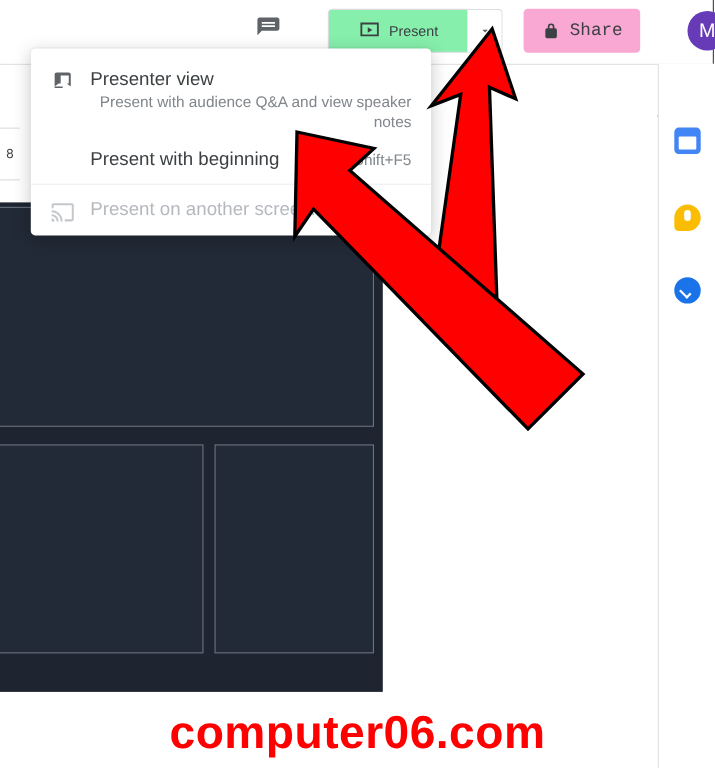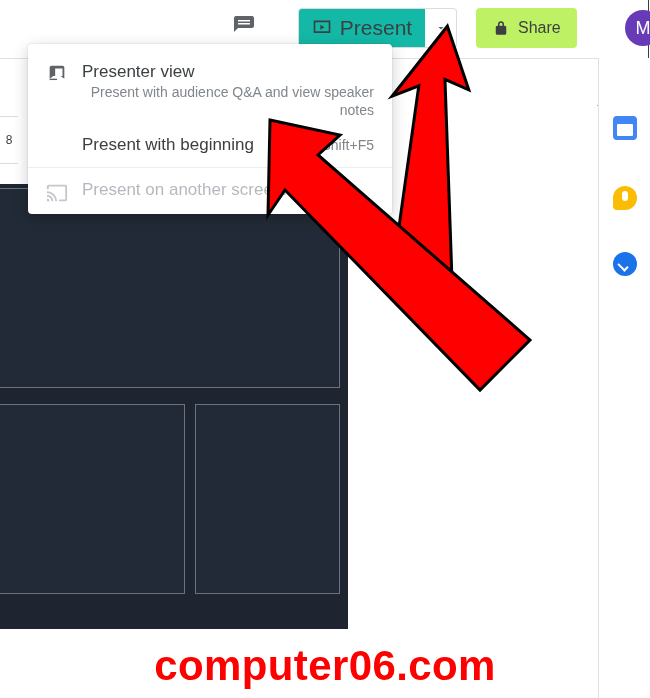--- a/index.html
+++ b/index.html
@@ -27,57 +27,58 @@
     left: 232px; top: 14px;
     width: 24px; height: 24px;
     color: #5f6368;
   }
   .present-btn {
     position: absolute;
     left: 298px; top: 8px;
     width: 128px; height: 40px;
     border: 1px solid #dadce0;
     border-radius: 4px 0 0 4px;
-    background: #14b8a6;
+    background: #86efac;
     display: flex;
     align-items: center;
     justify-content: center;
     gap: 8px;
     cursor: pointer;
     color: #3c4043;
-    font-size: 21px;
+    font-size: 13px;
     font-weight: 500;
   }
   .present-dropdown {
     position: absolute;
     left: 425px; top: 8px;
     width: 32px; height: 40px;
     border: 1px solid #dadce0;
     border-left: none;
     border-radius: 0 4px 4px 0;
     background: #fff;
     display: flex;
     align-items: center;
     justify-content: center;
     cursor: pointer;
   }
   .share-btn {
     position: absolute;
     left: 476px; top: 8px;
     height: 40px;
     padding: 0 16px;
-    background: #bef264;
+    background: #f9a8d4;
     border-radius: 4px;
     display: flex;
     align-items: center;
     gap: 8px;
     cursor: pointer;
     color: #3c4043;
     font-size: 16px;
     font-weight: 500;
+    font-family: Liberation Mono, monospace;
   }
   .avatar {
     position: absolute;
     left: 625px; top: 10px;
     width: 36px; height: 36px;
     border-radius: 50%;
     background: #673ab7;
     color: #fff;
     font-size: 18px;
     font-weight: 500;

